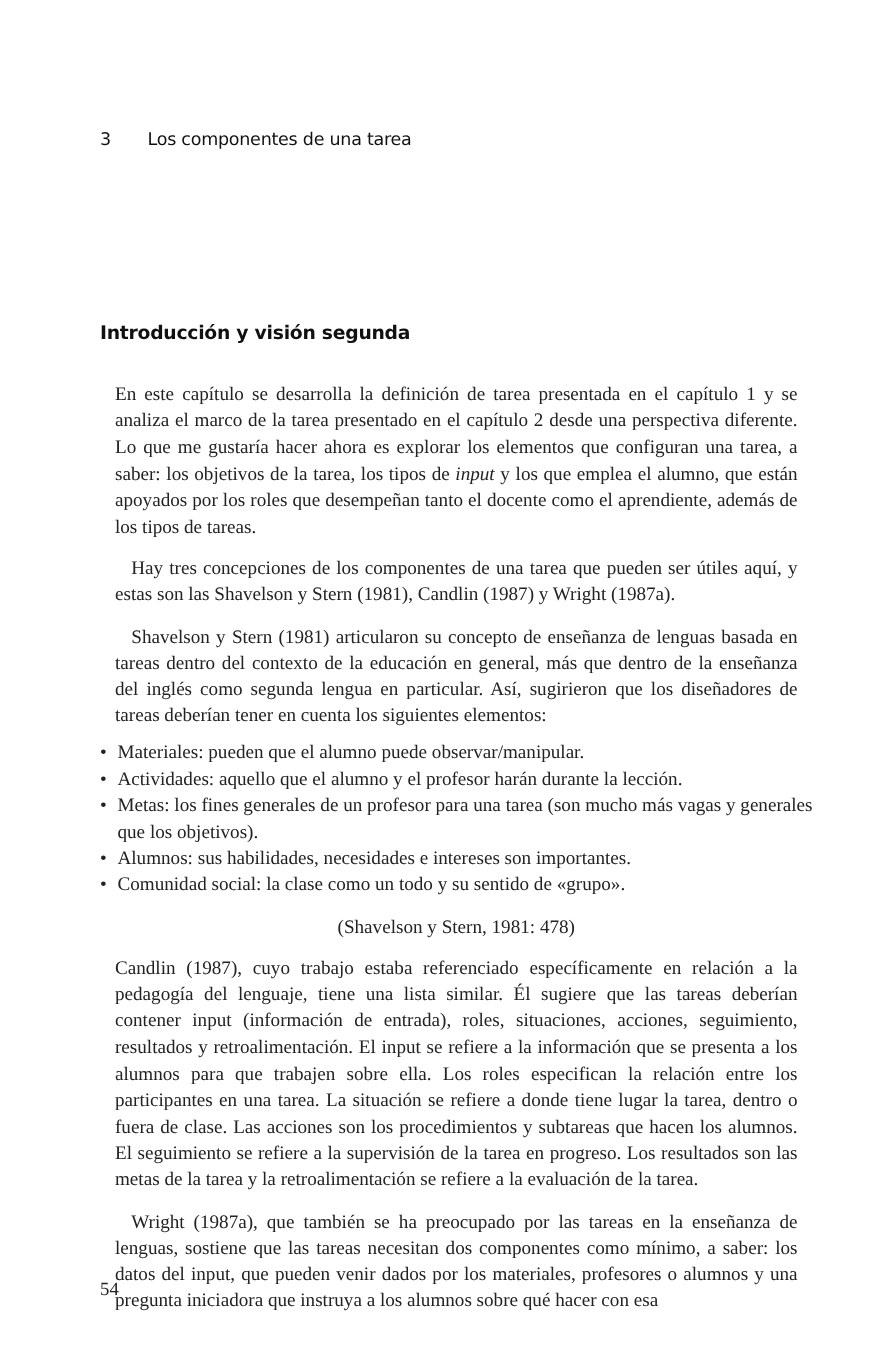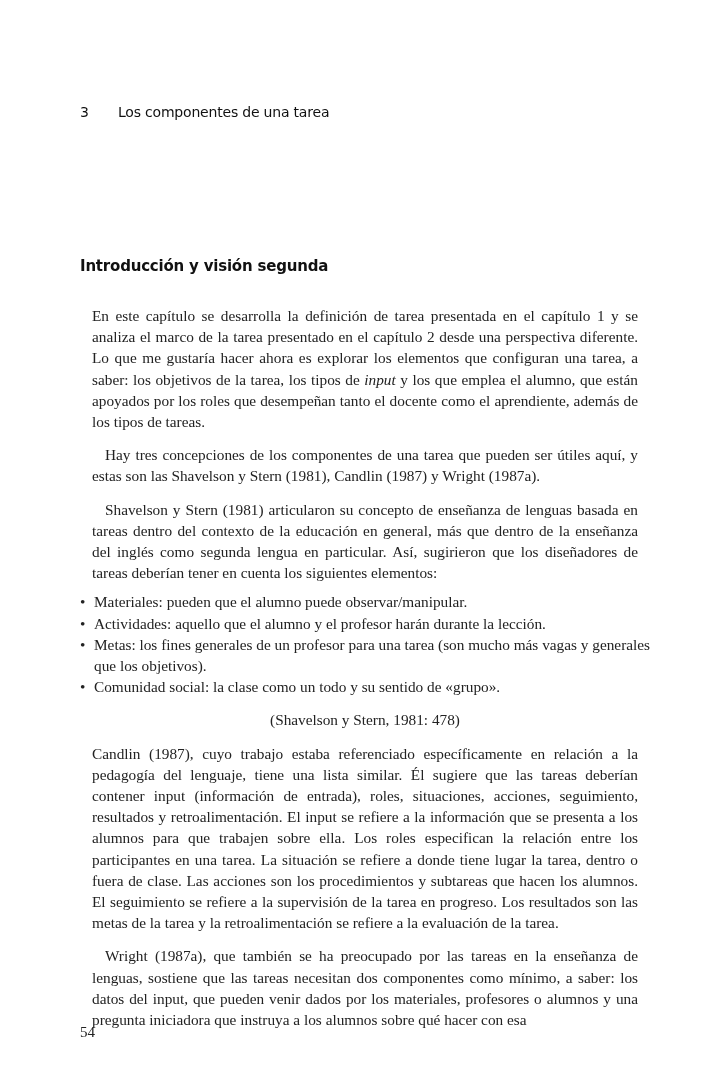--- a/index.html
+++ b/index.html
@@ -59,20 +59,21 @@
   <h2 class="section-title">Introducción y visión segunda</h2>
 
   <div class="body">
     <p><span>En este capítulo se desarrolla la definición de tarea presentada en el capítulo 1 y se analiza el marco de la tarea presentado en el capítulo 2 desde una perspectiva diferente. Lo que me gustaría hacer ahora es explorar los elementos que configuran una tarea, a saber: los objetivos de la tarea, los tipos de </span><i>input</i><span> y los que emplea el alumno, que están apoyados por los roles que desempeñan tanto el docente como el aprendiente, además de los tipos de tareas.</span></p>
     <p class="indent">Hay tres concepciones de los componentes de una tarea que pueden ser útiles aquí, y estas son las Shavelson y Stern (1981), Candlin (1987) y Wright (1987a).</p>
     <p class="indent" style="margin-bottom:8px;">Shavelson y Stern (1981) articularon su concepto de enseñanza de lenguas basada en tareas dentro del contexto de la educación en general, más que dentro de la enseñanza del inglés como segunda lengua en particular. Así, sugirieron que los diseñadores de tareas deberían tener en cuenta los siguientes elementos:</p>
     <ul class="bullets">
       <li>Materiales: pueden que el alumno puede observar/manipular.</li>
       <li>Actividades: aquello que el alumno y el profesor harán durante la lección.</li>
       <li>Metas: los fines generales de un profesor para una tarea (son mucho más vagas y generales que los objetivos).</li>
+      <li>Alumnos: sus habilidades, necesidades e intereses son importantes.</li>
       <li>Comunidad social: la clase como un todo y su sentido de «grupo».</li>
     </ul>
     <p class="citation">(Shavelson y Stern, 1981: 478)</p>
     <p>Candlin (1987), cuyo trabajo estaba referenciado específicamente en relación a la pedagogía del lenguaje, tiene una lista similar. Él sugiere que las tareas deberían contener input (información de entrada), roles, situaciones, acciones, seguimiento, resultados y retroalimentación. El input se refiere a la información  que se presenta a los alumnos para que trabajen sobre ella. Los roles especifican la relación entre los participantes en una tarea. La situación se refiere a donde tiene lugar la tarea, dentro o fuera de clase. Las acciones son los procedimientos y subtareas que hacen los alumnos. El seguimiento se refiere a la supervisión de la tarea en progreso. Los resultados son las metas de la tarea y la retroalimentación se refiere a la evaluación de la tarea.</p>
     <p class="indent">Wright (1987a), que también se ha preocupado por las tareas en la enseñanza de lenguas, sostiene que las tareas necesitan dos componentes como mínimo, a saber: los datos del input, que pueden venir dados por los materiales, profesores o alumnos y una pregunta iniciadora que instruya a los alumnos sobre qué hacer con esa</p>
   </div>
 
   <div class="page-number">54</div>
 </div>
 

